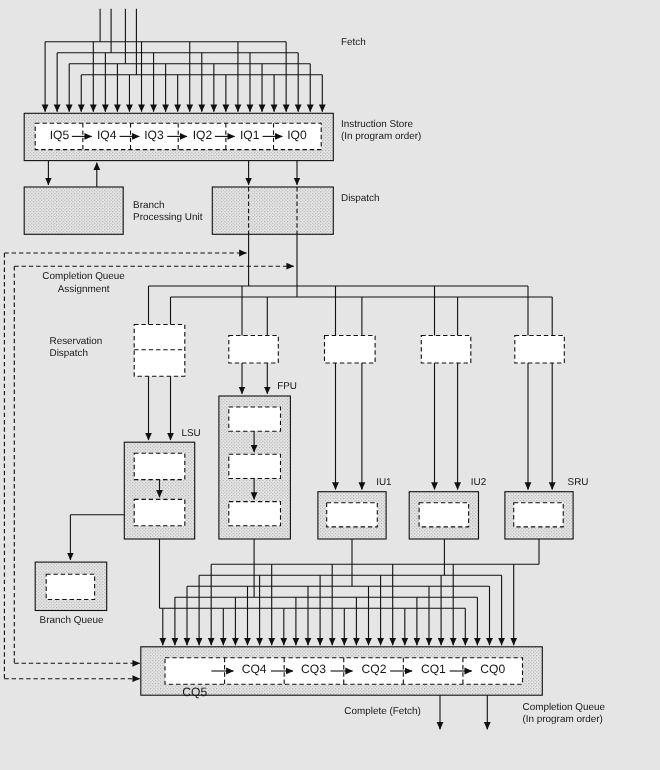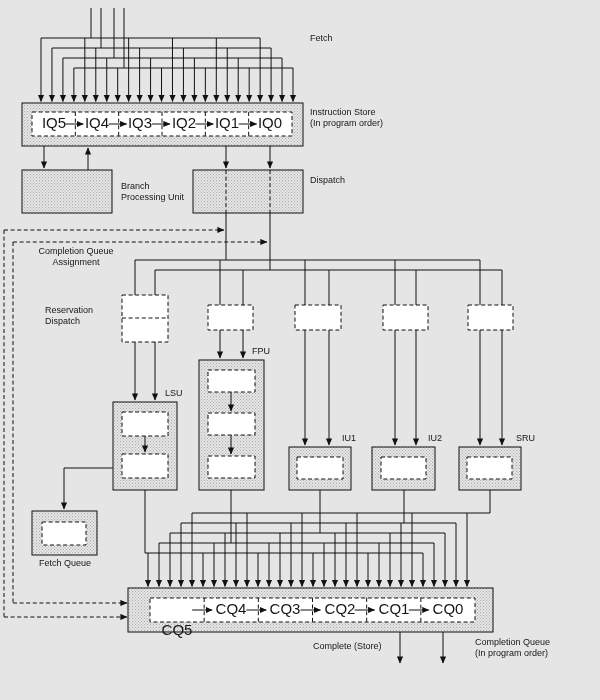--- a/index.html
+++ b/index.html
@@ -2,21 +2,21 @@
 <html><head>
 <meta charset="utf-8">
 <style>
   html,body{margin:0;padding:0;background:#fff;}
   #canvas{position:relative;width:600px;height:700px;background:#e5e5e5;overflow:hidden;
           font-family:"Liberation Sans",sans-serif;color:#111;}
   #gfx{position:absolute;left:0;top:0;}
   .lbl{position:absolute;font-size:9px;line-height:10.5px;white-space:nowrap;color:#161616;}
   .lbl.center{text-align:center;white-space:normal;}
   .lbl.right{white-space:normal;}
-  .qlbl{position:absolute;font-size:15px;line-height:10px;width:32px;text-align:center;color:#161616;}
+  .qlbl{position:absolute;font-size:11px;line-height:10px;width:32px;text-align:center;color:#161616;}
 </style>
 </head>
 <body>
 
 <div id="canvas">
 
   <svg id="gfx" width="600" height="700" viewBox="0 0 600 700">
     <defs>
       <pattern id="stip" width="3" height="3" patternUnits="userSpaceOnUse">
         <rect width="3" height="3" fill="#e6e6e6"></rect>
@@ -218,23 +218,23 @@
     <div>Reservation</div>
     <div>Dispatch</div>
   </div>
 
   <div class="lbl" style="left:165px;top:388px">LSU</div>
   <div class="lbl" style="left:252px;top:346px">FPU</div>
   <div class="lbl" style="left:342px;top:433px">IU1</div>
   <div class="lbl" style="left:428px;top:433px">IU2</div>
   <div class="lbl" style="left:516px;top:433px">SRU</div>
 
-  <div class="lbl center" style="left:33px;top:558px;width:64px">Fetch Queue</div>
-
-  <div class="lbl" style="left:313px;top:641px">Complete (Store)</div>
+  <div class="lbl center" style="left:33px;top:558px;width:64px">Branch Queue</div>
+
+  <div class="lbl" style="left:313px;top:641px">Complete (Fetch)</div>
 
   <div class="lbl" style="left:475px;top:637px">
     <div>Completion Queue</div>
     <div>(In program order)</div>
   </div>
 
   <div class="qlbl" style="left:38px;top:118px">IQ5</div>
   <div class="qlbl" style="left:81px;top:118px">IQ4</div>
   <div class="qlbl" style="left:124px;top:118px">IQ3</div>
   <div class="qlbl" style="left:168px;top:118px">IQ2</div>

